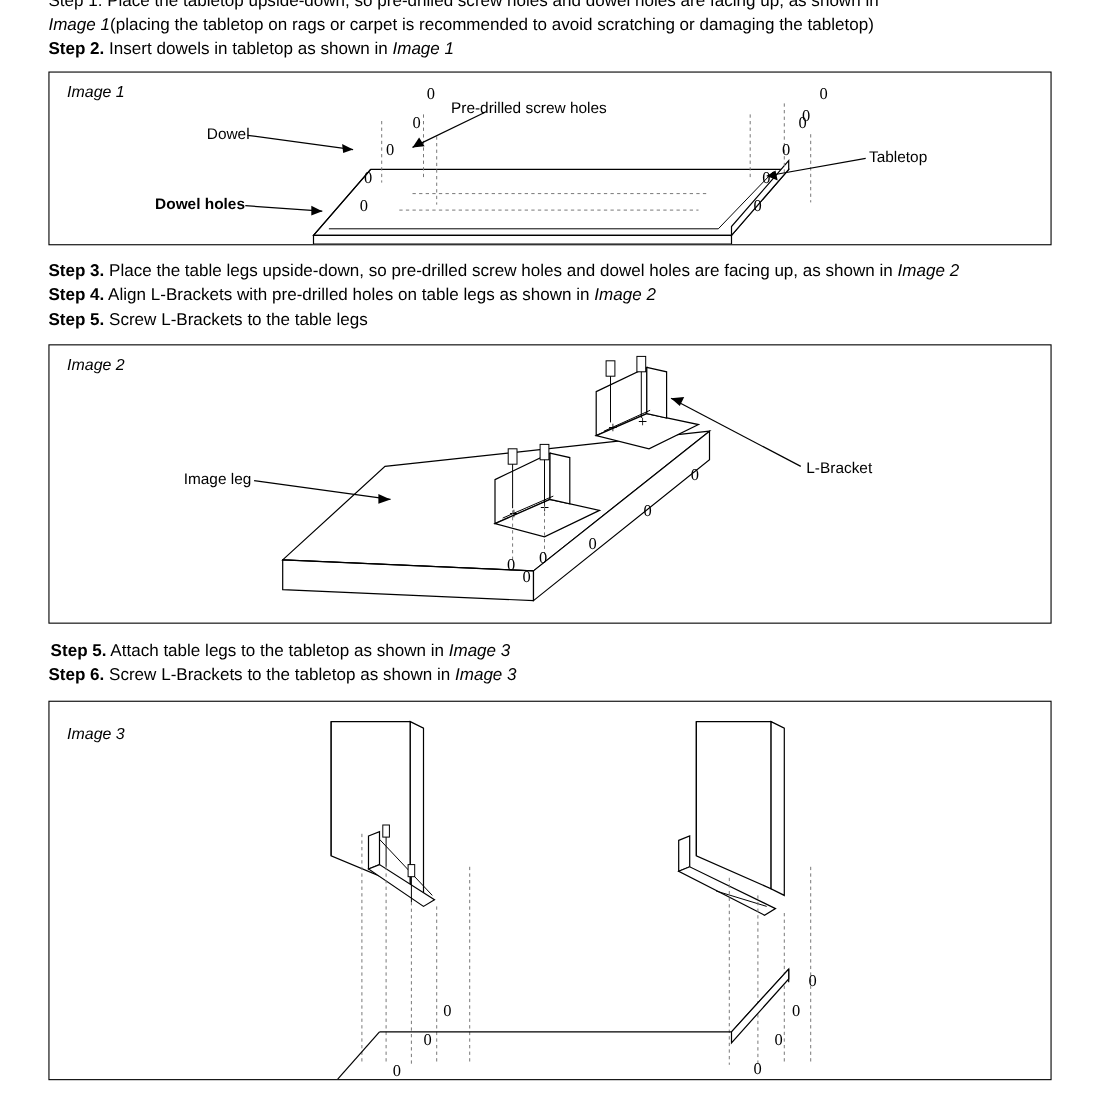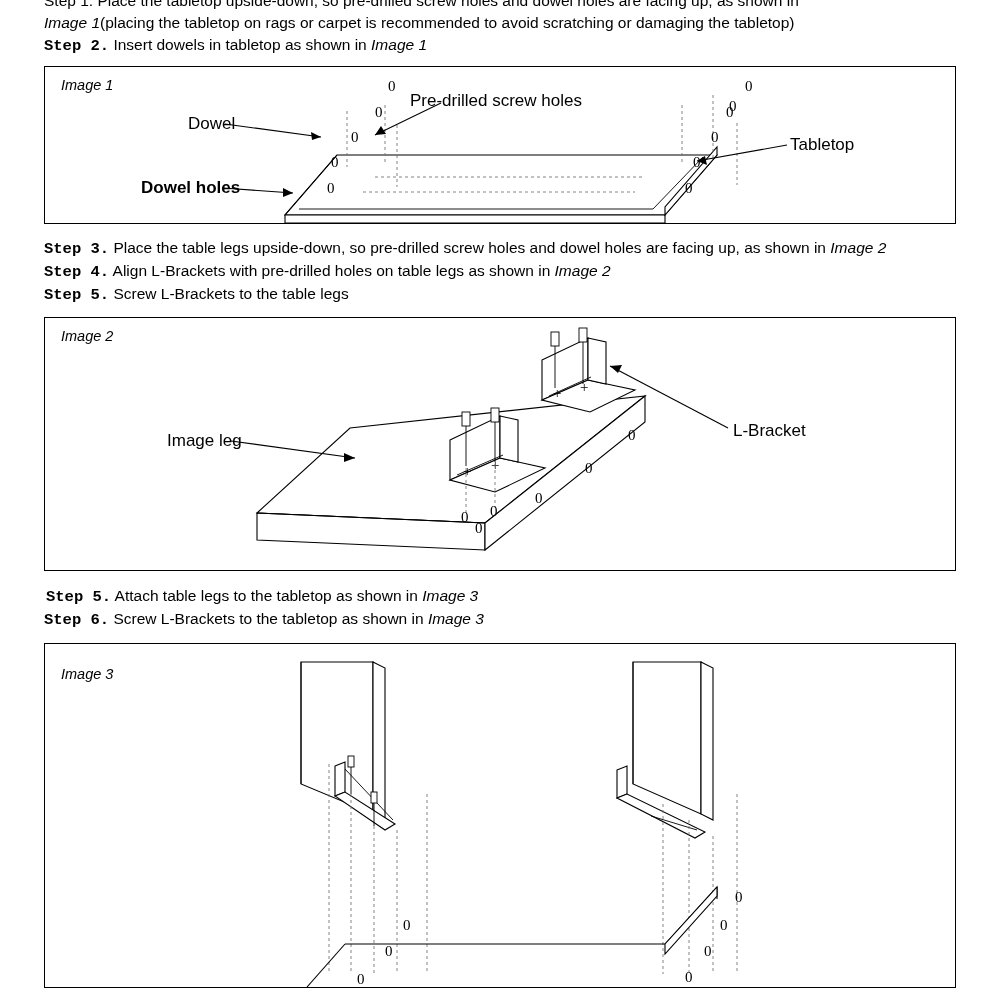--- a/index.html
+++ b/index.html
@@ -18,21 +18,21 @@
   }
   .steps{
     padding:0 44px 0 44px;
   }
   .step-line{
     font-size:15.5px;
     line-height:22px;
     margin:0;
     color:#000;
   }
-  .step-line .lbl{font-weight:bold;font-family:Liberation Mono, monospace;}
+  .step-line .lbl{font-weight:bold;}
   .step-line .ital{font-style:italic;}
   .clipped-top{
     position:relative;
     height:12px;
     overflow:hidden;
   }
   .clipped-top .step-line{
     position:absolute;
     top:-10px;
     left:0;
@@ -45,21 +45,21 @@
     box-sizing:border-box;
   }
   .fig-caption{
     position:absolute;
     font-style:italic;
     font-size:14.5px;
     color:#000;
   }
   .callout{
     position:absolute;
-    font-size:17px;
+    font-size:14px;
     color:#000;
     white-space:nowrap;
   }
   svg{display:block;}
   .hairline{fill:none;stroke:#000;stroke-width:1.1;}
   .hairline-thin{fill:none;stroke:#000;stroke-width:0.9;}
   .dashed{fill:none;stroke:#777;stroke-width:0.9;stroke-dasharray:3 3;}
   .facewhite{fill:#ffffff;stroke:#000;stroke-width:1.1;}
   .holeO{font-family:"Liberation Serif", serif;font-size:15px;fill:#000;}
   .leader{stroke:#000;stroke-width:1.1;fill:none;}

